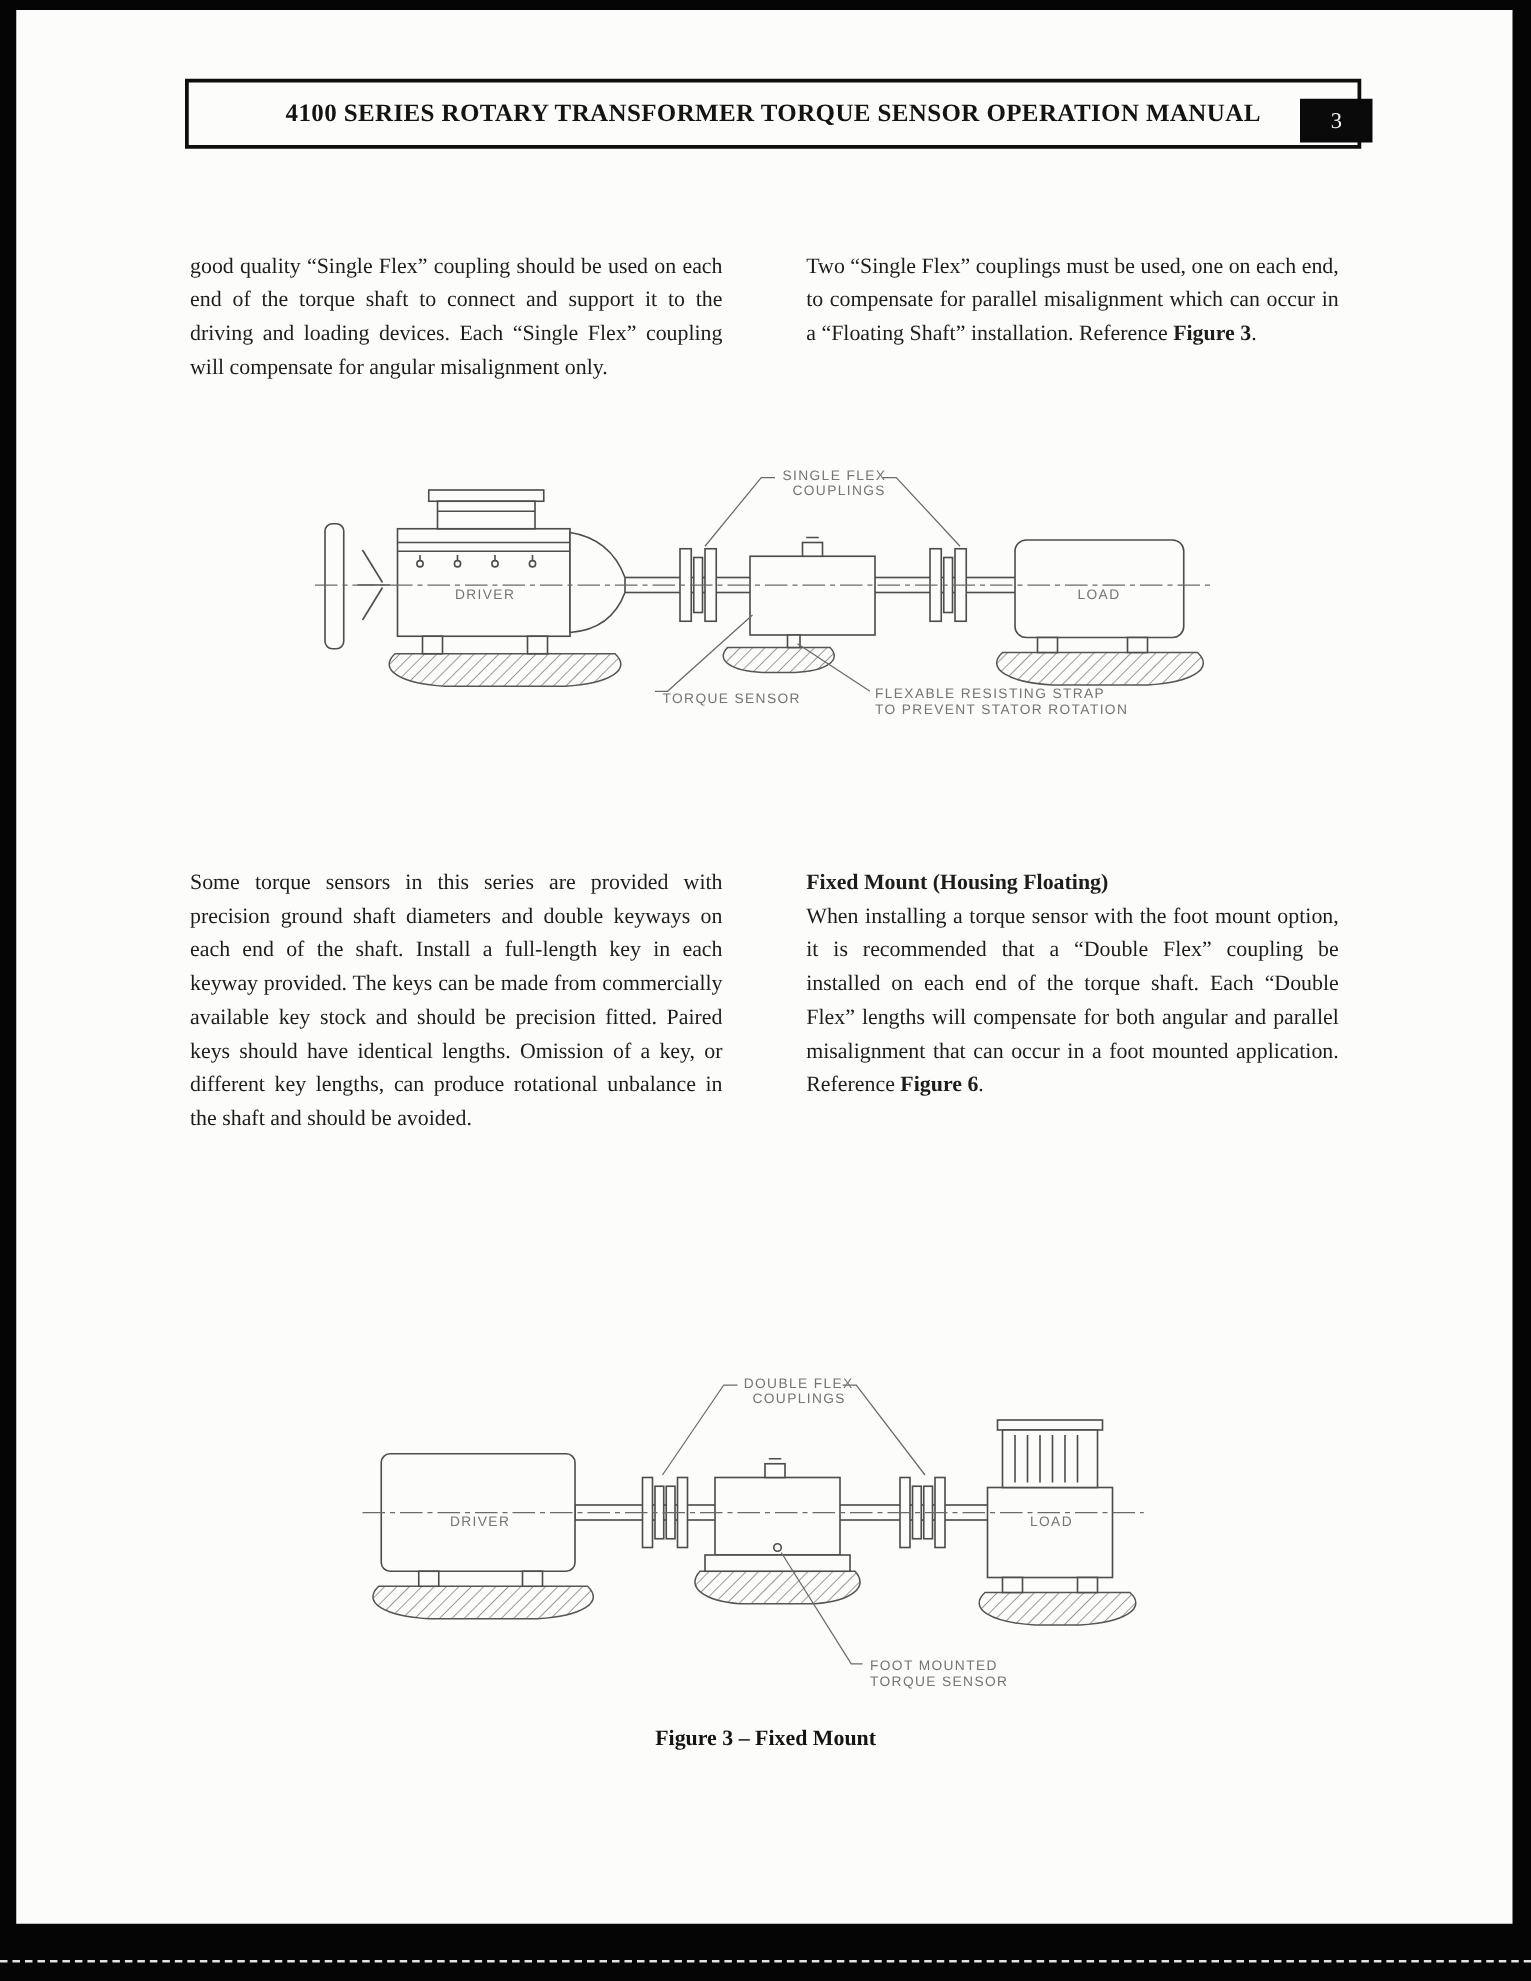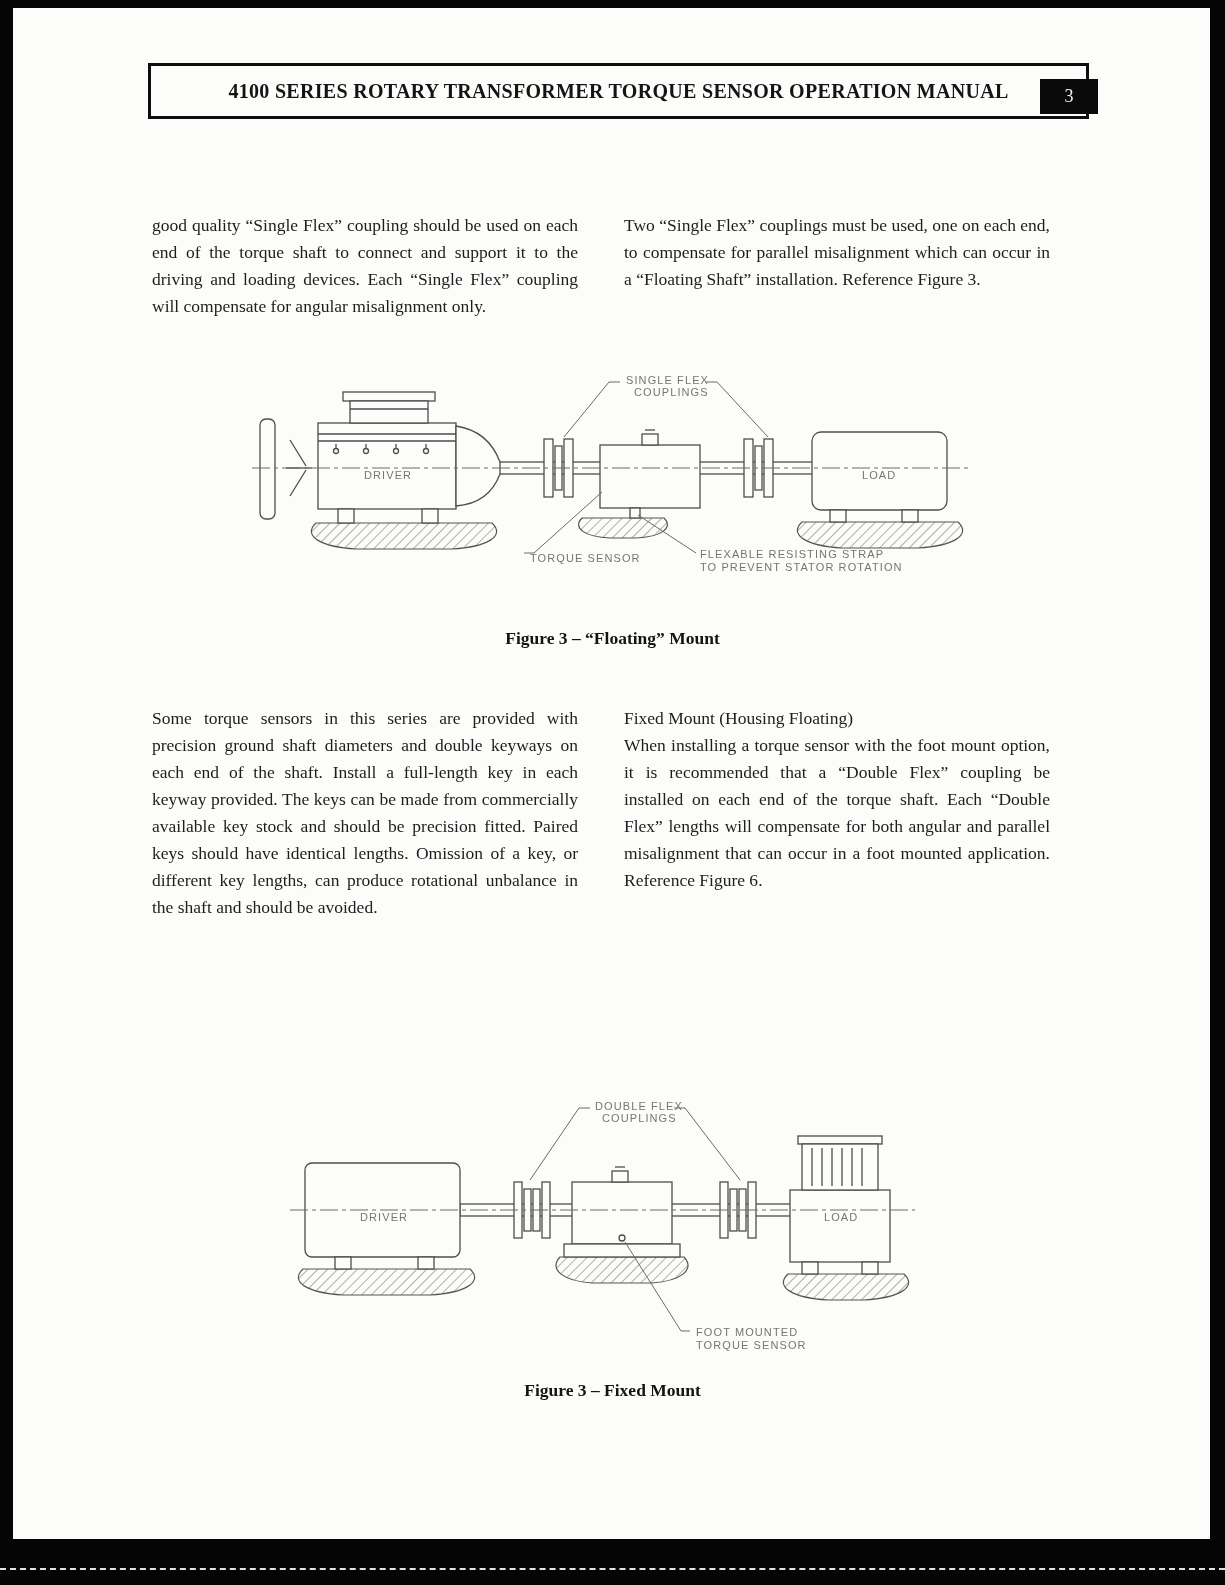--- a/index.html
+++ b/index.html
@@ -26,27 +26,27 @@
     font-weight:bold;font-size:20px;letter-spacing:.3px;color:#141414;
     white-space:nowrap;
   }
   .page-badge{
     position:absolute;left:1040px;top:79px;width:58px;height:35px;
     background:#0a0a0a;color:#f2f2f0;z-index:4;
     display:flex;align-items:center;justify-content:center;
     font-size:18px;
   }
 
-  .cols{position:absolute;left:152px;width:922px;display:flex;gap:46px;margin-top:13px;}
+  .cols{position:absolute;left:152px;width:922px;display:flex;gap:67px;}
   .col{width:426px;text-align:justify;font-size:17.5px;line-height:27px;color:#1d1d1d;}
   .col p{margin:0 0 27px 0;}
   .col p.tight{margin-bottom:0;}
   .intro{top:199px;}
   .body2{top:692px;}
-  .bold{font-weight:normal;}
+  .bold{font-weight:bold;}
 
   .caption{
     position:absolute;left:0;width:100%;text-align:center;
     font-weight:bold;font-size:17.5px;color:#141414;
   }
   .cap3{top:628px;}
   .cap4{top:1380px;}
 
   .fig{position:absolute;}
   .fig3{left:140px;top:366px;}
@@ -159,21 +159,20 @@
 
     <text x="486" y="18">SINGLE FLEX</text>
     <text x="494" y="30">COUPLINGS</text>
     <text x="224" y="113">DRIVER</text>
     <text x="722" y="113">LOAD</text>
     <text x="390" y="196">TORQUE SENSOR</text>
     <text x="560" y="192">FLEXABLE RESISTING STRAP</text>
     <text x="560" y="205">TO PREVENT STATOR ROTATION</text>
   </svg>
 
-  <div class="caption cap3">Figure 3 – “Floating” Mount</div>
 
   <div class="cols body2">
     <div class="col">
       <p>Some torque sensors in this series are provided with precision ground shaft diameters and double keyways on each end of the shaft. Install a full-length key in each keyway provided.  The keys can be made from commercially available key stock and should be precision fitted.  Paired keys should have identical lengths.  Omission of a key, or different key lengths, can produce rotational unbalance in the shaft and should be avoided.</p>
     </div>
     <div class="col">
       <p class="bold tight">Fixed Mount (Housing Floating)</p>
       <p class="tight"><span>When installing a torque sensor with the foot mount option, it is recommended that a “Double Flex” coupling be installed on each end of the torque shaft.  Each “Double Flex” lengths will compensate for both angular and parallel misalignment that can occur in a foot mounted application.  Reference </span><span class="bold">Figure 6</span><span>.</span></p>
     </div>
   </div>

